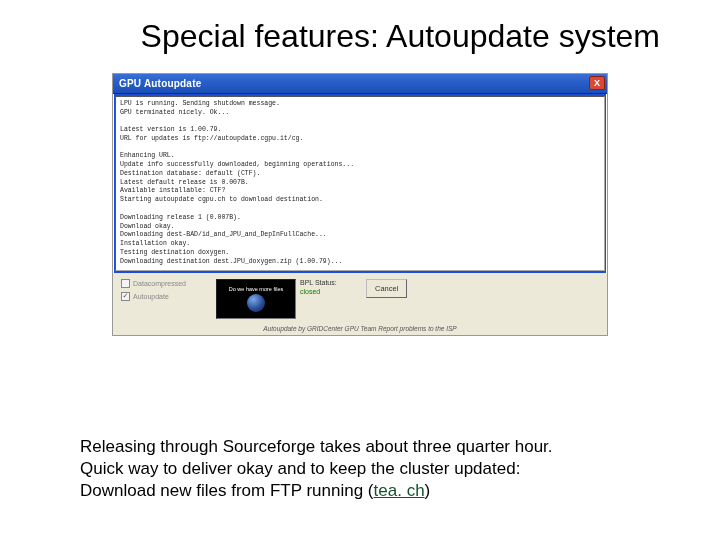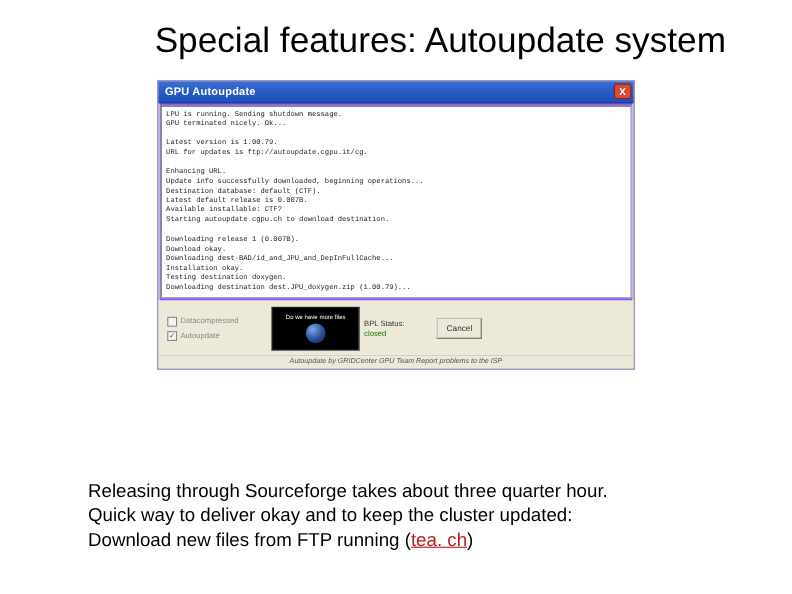--- a/index.html
+++ b/index.html
@@ -13,24 +13,24 @@
   }
   .slide-title {
     font-size: 32px;
     font-weight: 400;
     text-align: right;
     padding: 18px 60px 10px 100px;
     line-height: 1.15;
     color: #000;
   }
   .window {
-    width: 434px;
+    width: 496px;
     margin: 8px auto 16px auto;
     border: 1px solid #999;
-    background: #8b5cf6;
+    background: #1d4ed8;
     box-shadow: 0 0 0 1px #fff inset;
   }
   .titlebar {
     height: 20px;
     background: linear-gradient(to bottom, #3a6fd8 0%, #2a5fc8 40%, #1a4fb8 100%);
     display: flex;
     align-items: center;
     justify-content: space-between;
     padding: 0 2px 0 6px;
     border-bottom: 1px solid #0a2f78;
@@ -63,21 +63,21 @@
     padding: 3px 4px;
     font-family: "Courier New", monospace;
     font-size: 6.5px;
     line-height: 1.35;
     color: #222;
     white-space: pre-wrap;
     overflow: hidden;
   }
   .bottom-panel {
     display: flex;
-    align-items: center;
+    align-items: flex-start;
     padding: 6px 8px 4px 8px;
     gap: 0;
     background: #ece9d8;
   }
   .checks {
     display: flex;
     flex-direction: column;
     gap: 4px;
     font-size: 7px;
     color: #888;
@@ -143,21 +143,21 @@
   .caption {
     position: absolute;
     left: 80px;
     right: 44px;
     bottom: 38px;
     font-size: 17px;
     line-height: 1.3;
     color: #000;
   }
   .caption a {
-    color: #b91c1c;
+    color: #14532d;
     text-decoration: underline;
   }
 </style>
 </head>
 <body>
 
 <h1 class="slide-title">Special features: Autoupdate system</h1>
 
 <div class="window">
   <div class="titlebar">

